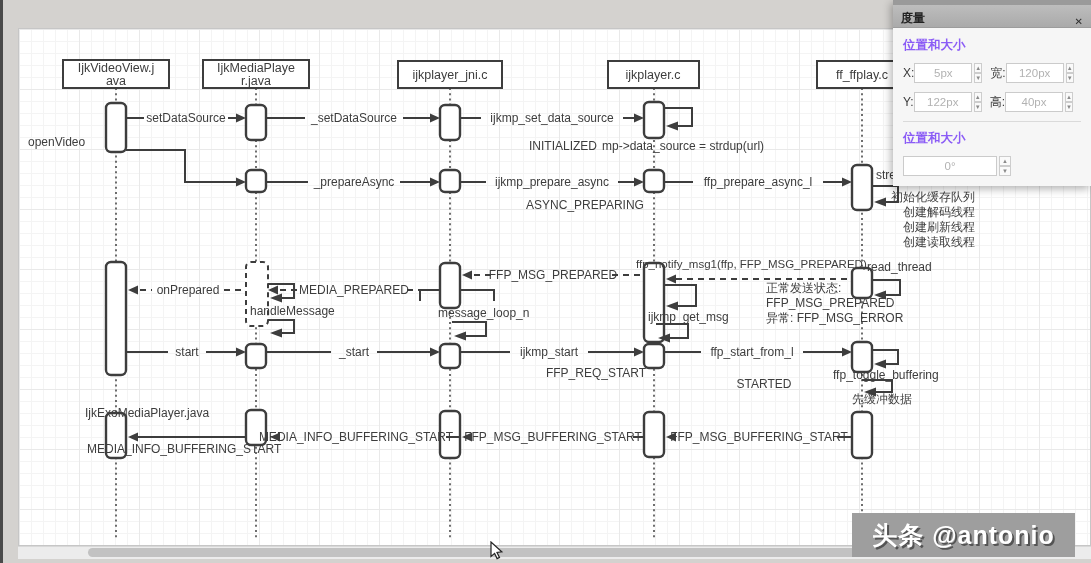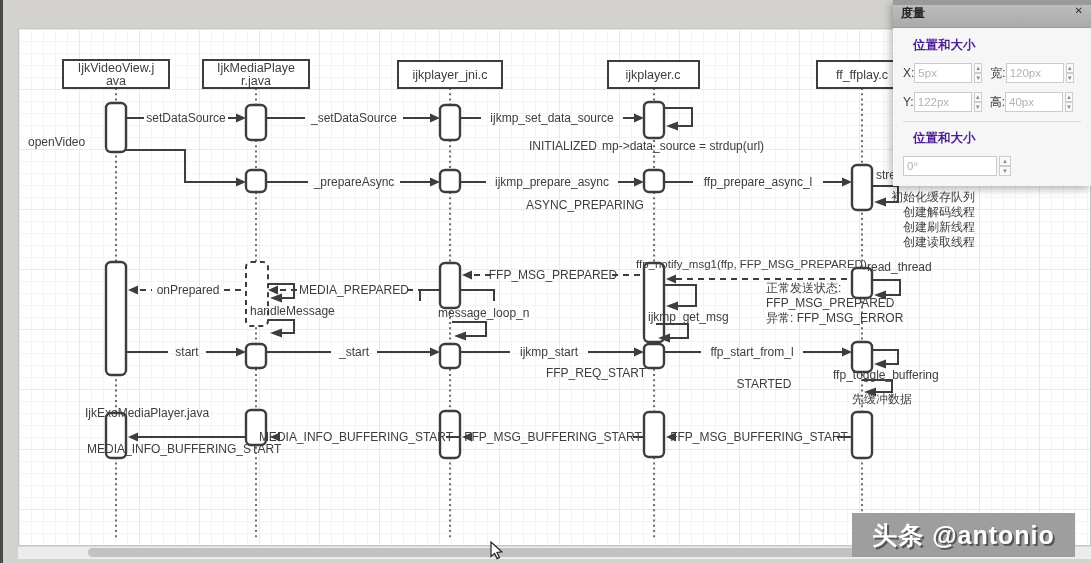--- a/index.html
+++ b/index.html
@@ -26,29 +26,29 @@
   .lbl12{font-size:12px;}
   .lbl11{font-size:11.5px;}
   .box-title{font-size:12.5px;}
   .red{fill:#e04040;}
   .blue{fill:#8787f0;}
 
   
   .panel{position:absolute;left:893px;top:0;width:198px;height:186px;background:#f6f6f6;
     box-shadow:-2px 3px 8px rgba(0,0,0,.30);z-index:30;}
   .panel-topbar{height:5px;background:#9a9a9a;}
-  .panel-header{height:22px;background:linear-gradient(#bdbdbd,#aaaaaa);display:flex;align-items:flex-start;
+  .panel-header{height:22px;background:linear-gradient(#bdbdbd,#aaaaaa);display:flex;align-items:flex-end;
     padding:0 8px;font-size:12px;font-weight:bold;color:#222;border-bottom:1px solid #9c9c9c;}
   .panel-header .ttl{flex:1;}
   .panel-close{font-size:10px;color:#2e2e2e;cursor:default;}
   .panel-body{padding:7px 10px 0 10px;}
-  .section-title{font-size:12.5px;font-weight:bold;color:#4c1d95;margin:2px 0 9px 10px;}
+  .section-title{font-size:12.5px;font-weight:bold;color:#8b5cf6;margin:2px 0 9px 0;}
   .prow{display:flex;align-items:center;margin-bottom:9px;}
   .plbl{width:20px;font-size:12px;color:#3a3a3a;}
-  .pinput{width:50px;height:18px;border:1px solid #cbcbcb;background:#fff;text-align:left;
+  .pinput{width:50px;height:18px;border:1px solid #cbcbcb;background:#fff;text-align:center;
     font-size:11.5px;color:#b2b2b2;padding:0 3px;font-family:inherit;}
   .spin{width:12px;height:20px;display:flex;flex-direction:column;margin:0 8px 0 2px;}
   .spin div{flex:1;border:1px solid #cdcdcd;background:#fafafa;font-size:6px;line-height:8px;
     color:#8a8a8a;text-align:center;}
   .divider{border-top:1px solid #dadada;margin:2px 0 8px 0;}
   .rot-input{width:86px;}
 
   
   .watermark{position:absolute;left:852px;top:513px;width:223px;height:44px;background:#9e9e9e;
     color:#fff;font-weight:bold;font-size:25px;line-height:44px;text-align:center;

